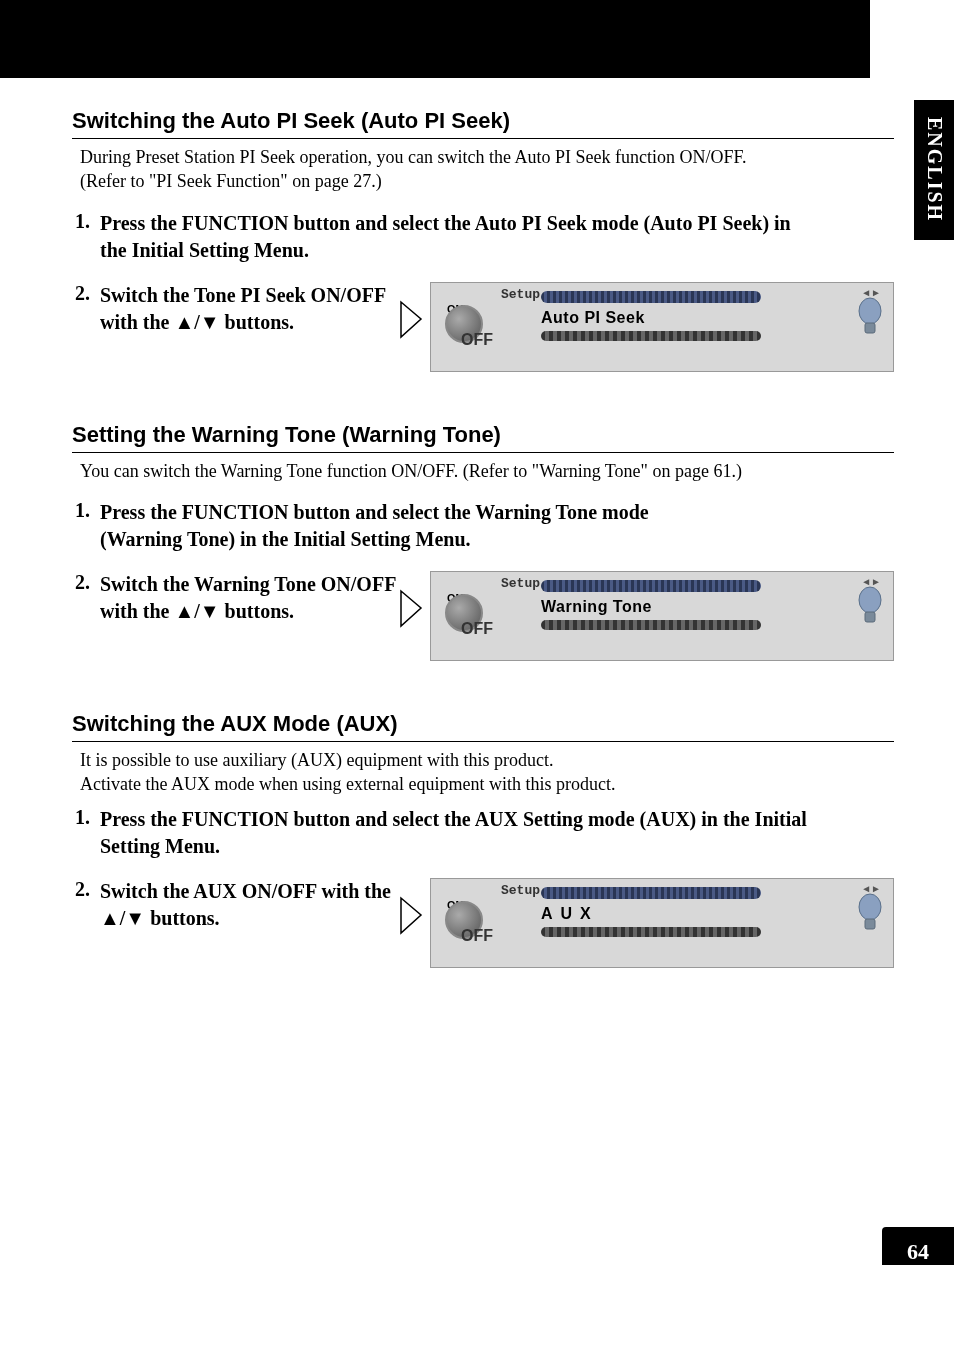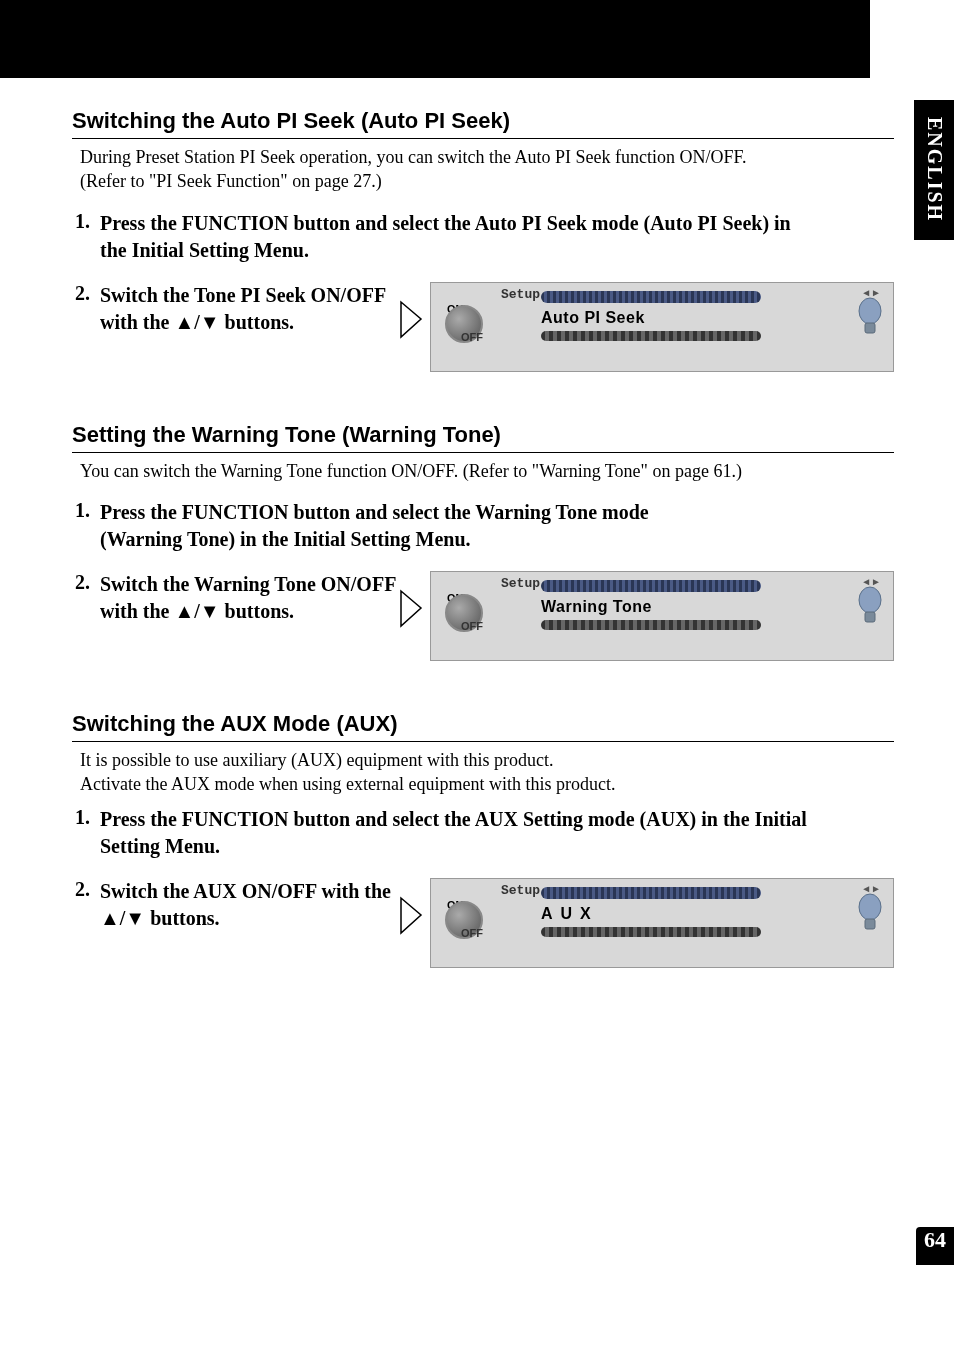--- a/index.html
+++ b/index.html
@@ -90,26 +90,26 @@
     }
     .side-tab-text {
       writing-mode: vertical-rl;
       text-orientation: mixed;
       letter-spacing: 2px;
     }
     .page-number-box {
       position: absolute;
       right: 0;
       bottom: 90px;
-      width: 38px;
+      width: 72px;
       height: 38px;
       background: #000000;
       color: #ffffff;
       display: flex;
-      align-items: flex-start;
+      align-items: flex-end;
       justify-content: center;
       font-family: "Times New Roman", serif;
       font-weight: bold;
       font-size: 22px;
       border-top-left-radius: 4px;
     }
     .screen-illustration {
       width: 464px;
       height: 90px;
       background: #d8d8d8;
@@ -142,21 +142,21 @@
       font-size: 11px;
       font-weight: bold;
       color: #000;
       text-align: center;
     }
     .screen-off-badge {
       position: absolute;
       top: 48px;
       left: 30px;
       font-family: Arial, sans-serif;
-      font-size: 11px;
+      font-size: 16px;
       font-weight: bold;
       color: #333;
     }
     .screen-knob {
       position: absolute;
       left: 14px;
       top: 22px;
       width: 38px;
       height: 38px;
       background: radial-gradient(circle at 35% 35%, #aaa, #555);

